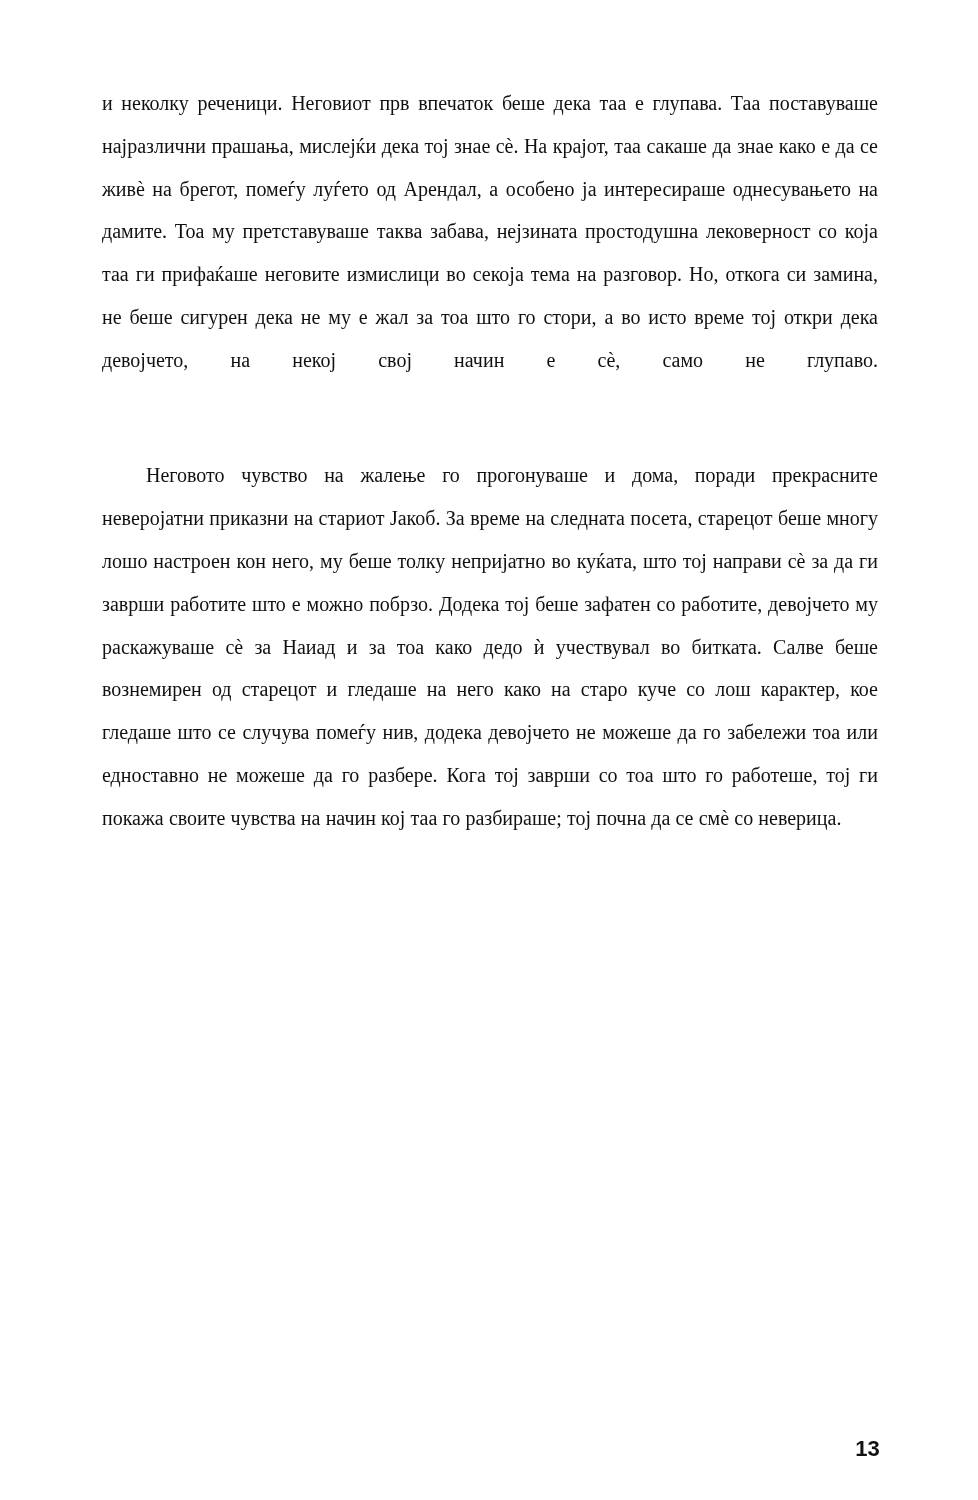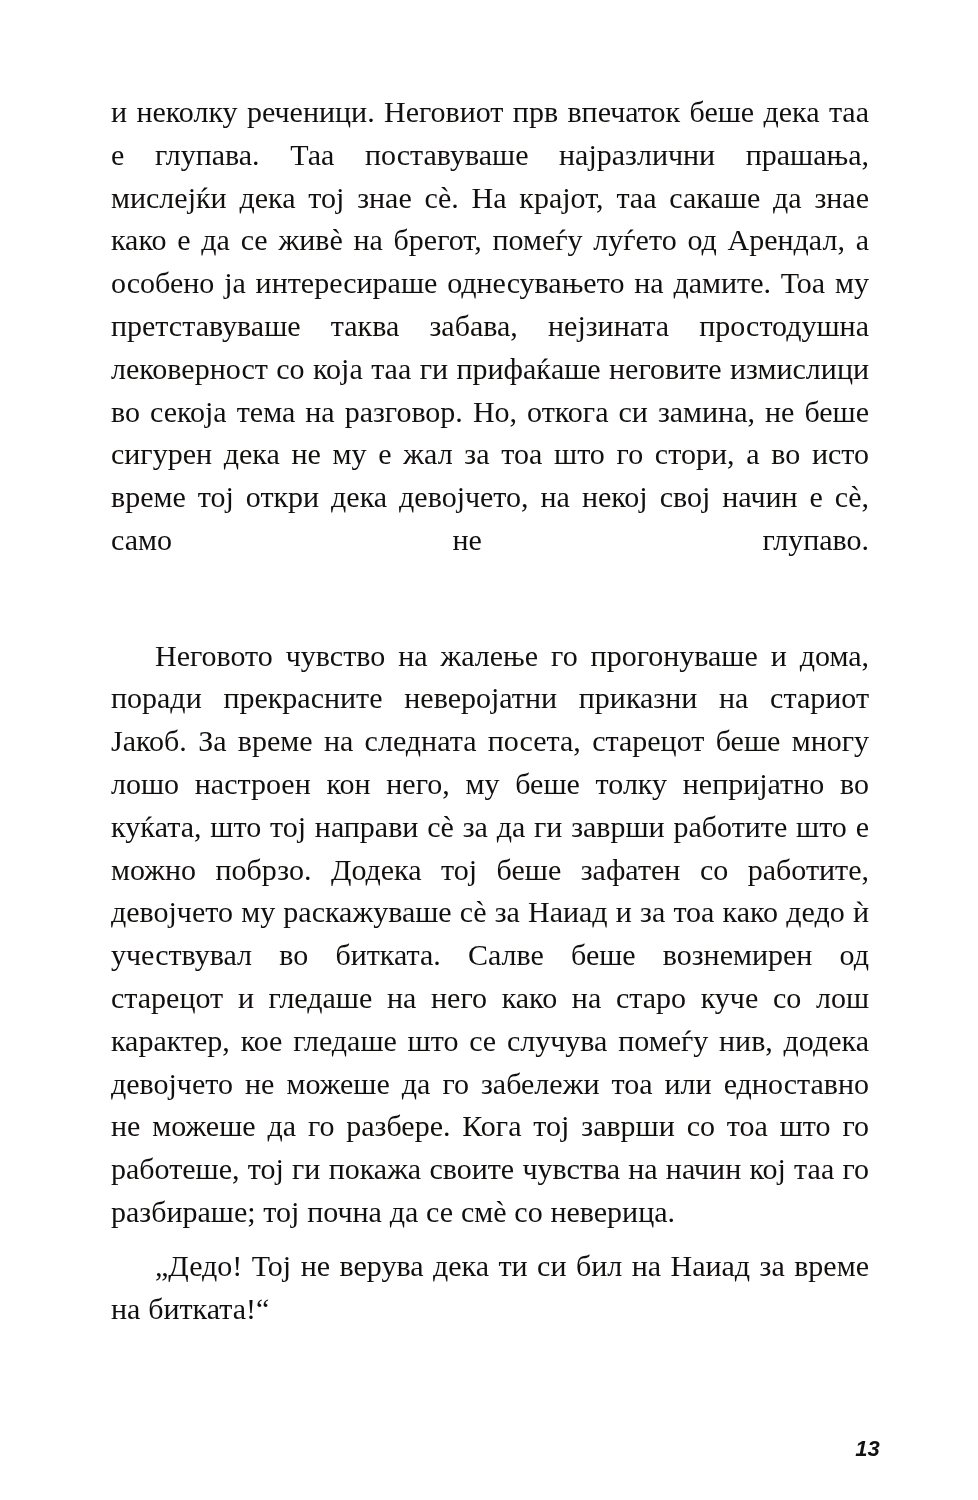--- a/index.html
+++ b/index.html
@@ -20,26 +20,26 @@
 
   .text-block {
     position: absolute;
     left: 100px;
     top: 80px;
     width: 780px;
   }
 
   .para {
     font-family: "Liberation Serif", "DejaVu Serif", serif;
-    font-size: 30px;
+    font-size: 20px;
     line-height: 42.8px;
     color: #12100f;
     text-align: justify;
     text-justify: inter-word;
-    margin: 11px;
+    margin: 2px;
     -webkit-hyphens: none;
     hyphens: none;
     word-spacing: 0.01em;
   }
 
   .para + .para {
     margin-top: 0px;
   }
 
   .para.spaced {
@@ -59,35 +59,33 @@
 
   .page-number {
     position: absolute;
     right: 98px;
     bottom: 38px;
     font-family: "Liberation Sans", "DejaVu Sans", sans-serif;
     font-size: 22px;
     font-weight: bold;
     color: #111111;
     letter-spacing: 0.2px;
-    font-style: italic;
   }
 </style>
 </head>
 <body>
 
 <div class="page">
 
   <div class="text-block">
 
     <p class="para nobreak-last">и неколку реченици. Неговиот прв впечаток беше дека таа е глупава. Таа поставуваше најразлични прашања, мислејќи дека тој знае сѐ. На крајот, таа сакаше да знае како е да се живѐ на брегот, помеѓу луѓето од Арендал, а особено ја интересираше однесувањето на дамите. Тоа му претставуваше таква забава, нејзината простодушна лековерност со која таа ги прифаќаше неговите измислици во секоја тема на разговор. Но, откога си замина, не беше сигурен дека не му е жал за тоа што го стори, а во исто време тој откри дека девојчето, на некој свој начин е сѐ, само не глупаво.</p>
 
     <p class="para indent spaced">Неговото чувство на жалење го прогонуваше и дома, поради прекрасните неверојатни приказни на стариот Јакоб. За време на следната посета, старецот беше многу лошо настроен кон него, му беше толку непријатно во куќата, што тој направи сѐ за да ги заврши работите што е можно побрзо. Додека тој беше зафатен со работите, девојчето му раскажуваше сѐ за Наиад и за тоа како дедо ѝ учествувал во битката. Салве беше вознемирен од старецот и гледаше на него како на старо куче со лош карактер, кое гледаше што се случува помеѓу нив, додека девојчето не можеше да го забележи тоа или едноставно не можеше да го разбере. Кога тој заврши со тоа што го работеше, тој ги покажа своите чувства на начин кој таа го разбираше; тој почна да се смѐ со неверица.</p>
 
 
 
-    <p class="para indent">„Дедо! Тој не верува дека ти си бил на Наиад за време на битката!“</p>
 
   </div>
 
   <div class="page-number">13</div>
 
 </div>
 
 </body></html>

